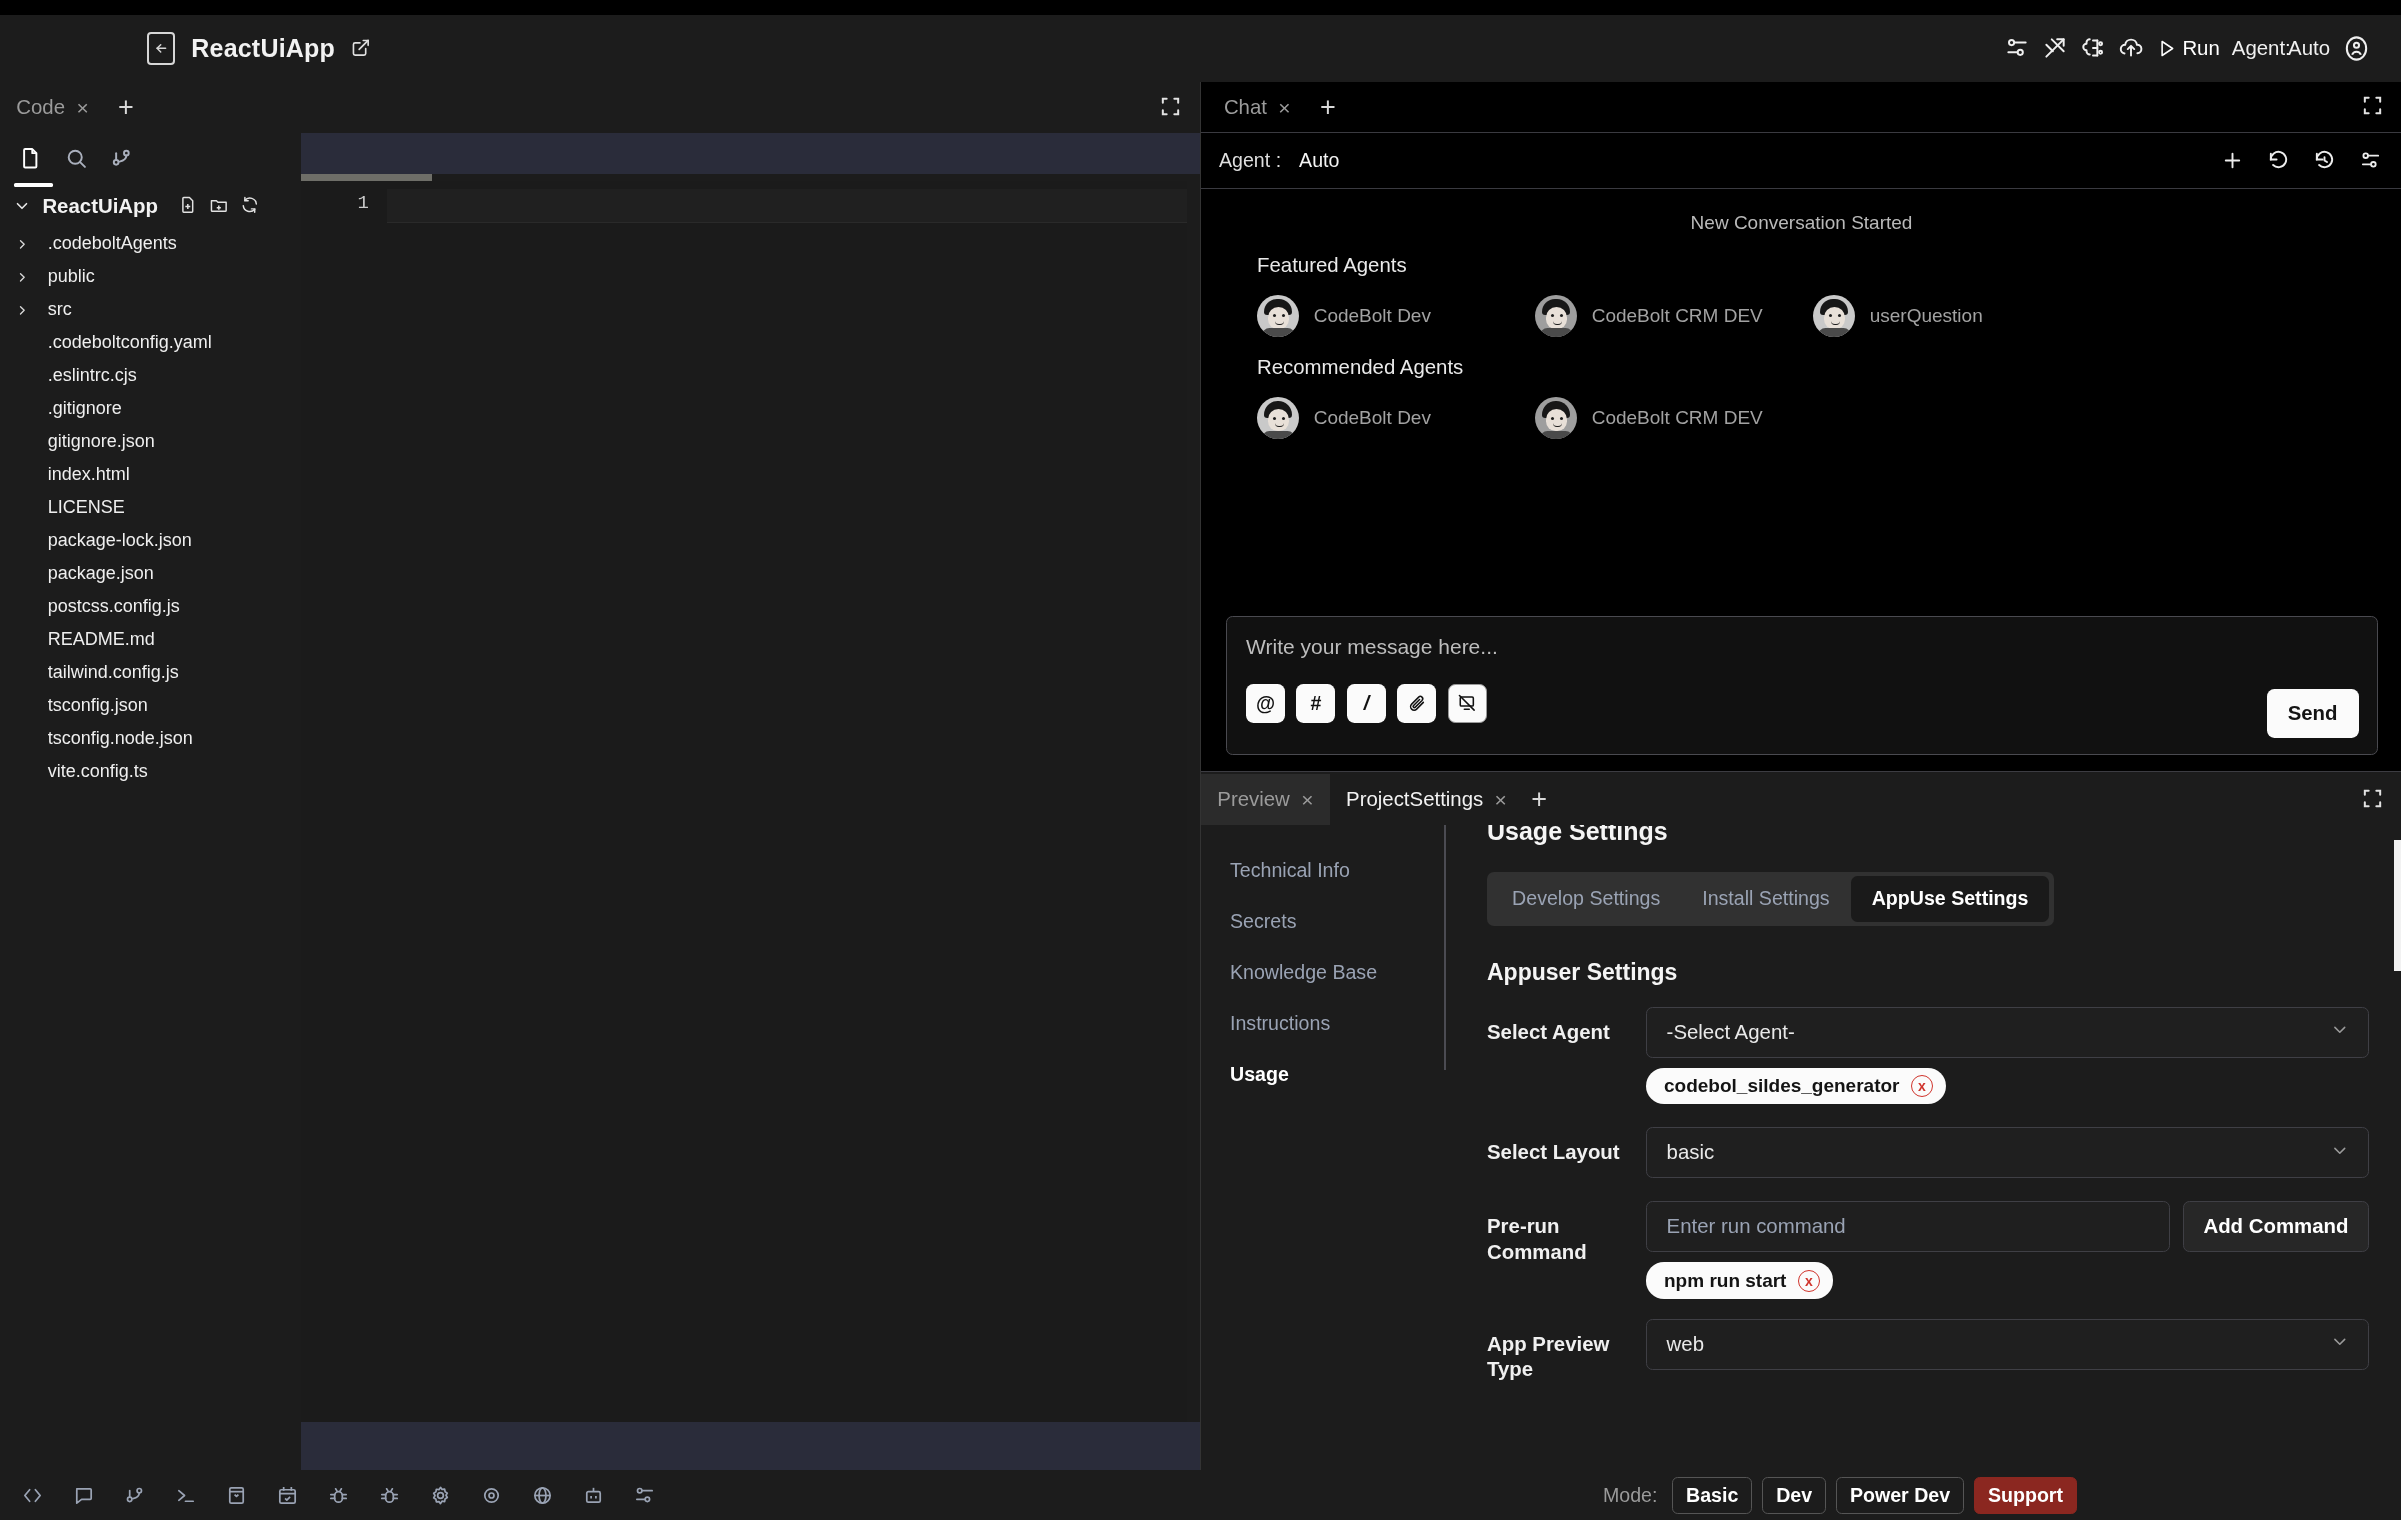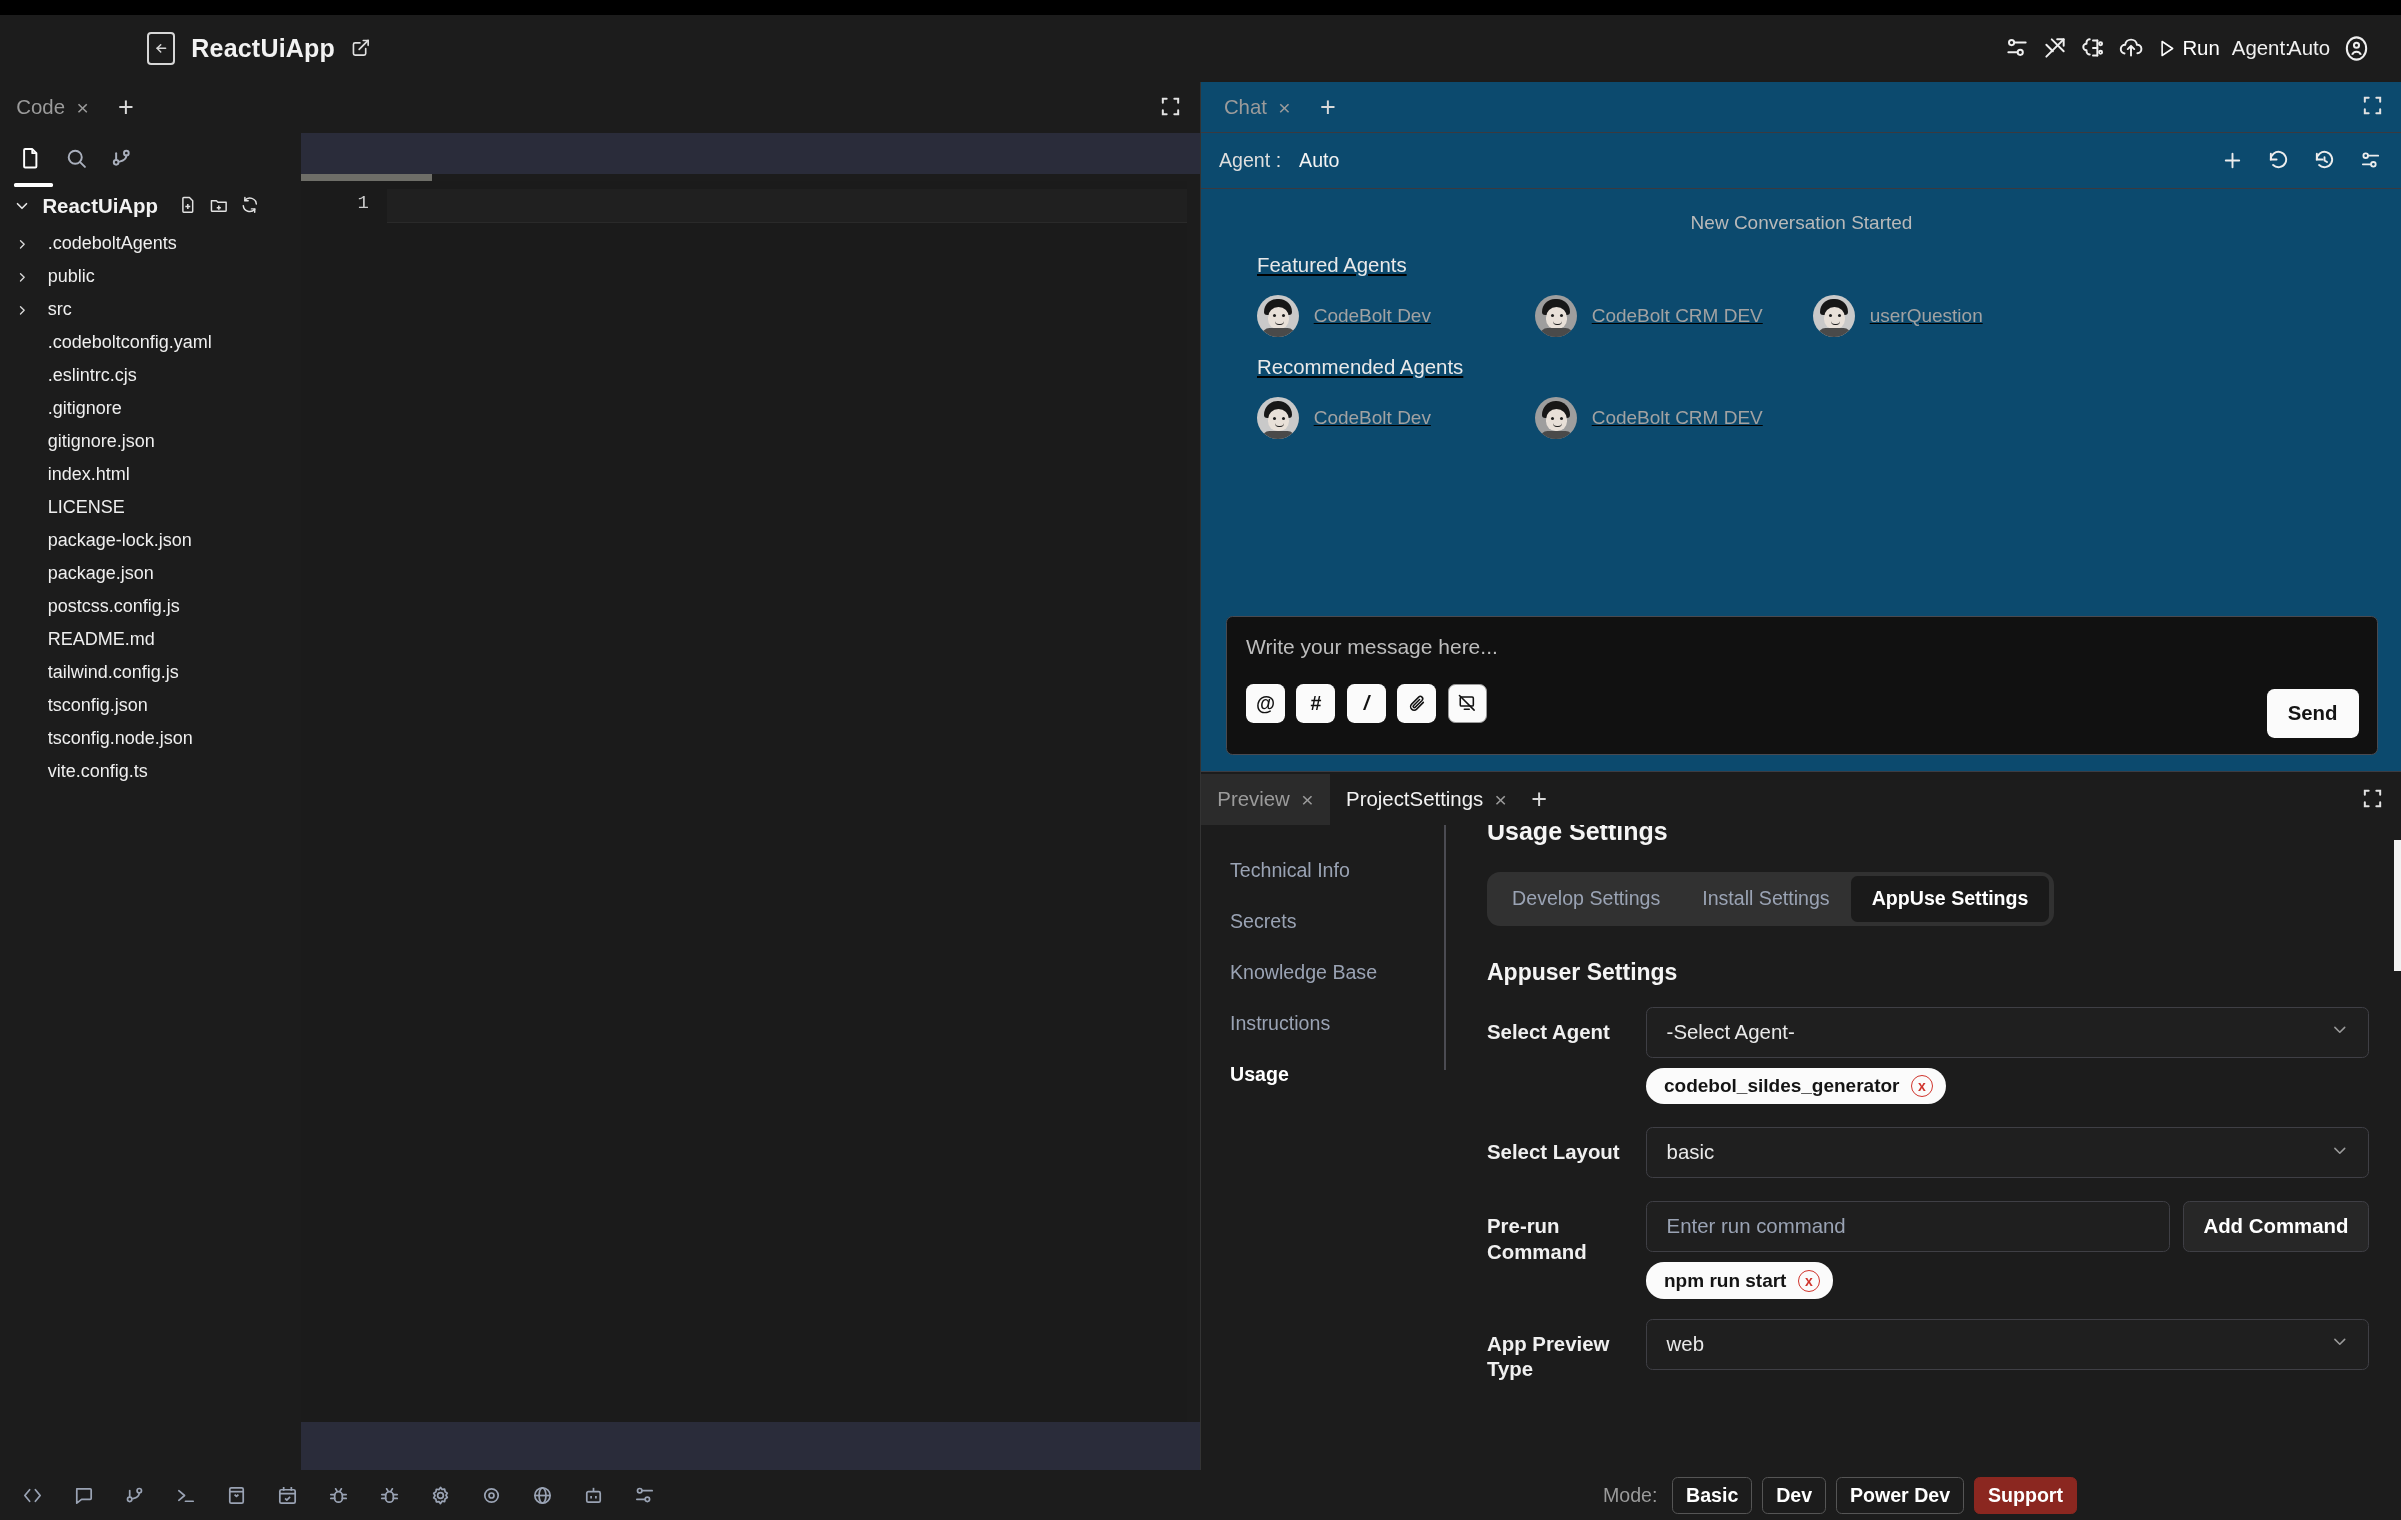--- a/index.html
+++ b/index.html
@@ -130,21 +130,21 @@
   }
   .vscroll {
     position: absolute; right: 0; top: 0; width: 13px; height: 100%;
     background: #1c1c1c;
   }
 
   
   .chat-panel {
     position: absolute; top: 82px; left: 1201px;
     width: 1201px; height: 690px;
-    background: #0c4a6e;
+    background: #000000;
     border-bottom: 1.6px solid #3c3c42;
   }
   .chat-tabbar {
     position: relative; height: 51px; display: flex; align-items: center;
     padding-left: 18px; border-bottom: 1.2px solid #3a3a40;
   }
   .chat-agentbar {
     position: relative; height: 56px; display: flex; align-items: center;
     padding-left: 18px; gap: 18px; border-bottom: 1.2px solid #3a3a40;
   }
@@ -236,21 +236,21 @@
     font-size: 19.6px; color: #9aa3b4; padding: 14px 0;
   }
   .set-nav-item.active { color: #ffffff; font-weight: 700; }
 
   .set-main { flex: 1; padding: 0 33px 0 41px; position: relative; overflow: hidden; }
   .usage-title {
     color: #f5f5f5; font-size: 25px; font-weight: 700;
     margin-top: -8.2px; margin-bottom: 26px;
   }
   .seg {
-    display: inline-flex; background: #313131; border-radius: 13px; padding: 4.1px;
+    display: inline-flex; background: #313131; border-radius: 7px; padding: 4.1px;
     margin-bottom: 33px;
   }
   .seg-btn {
     padding: 11.4px 21px; border-radius: 6.5px; font-size: 19.6px; color: #9aa3b4;
   }
   .seg-btn.active { background: #1a1a1a; color: #fff; font-weight: 700; }
 
   .sec-title { color: #f5f5f5; font-size: 23px; font-weight: 700; margin-bottom: 21px; }
 
   .frow { display: flex; margin-bottom: 13px; }

